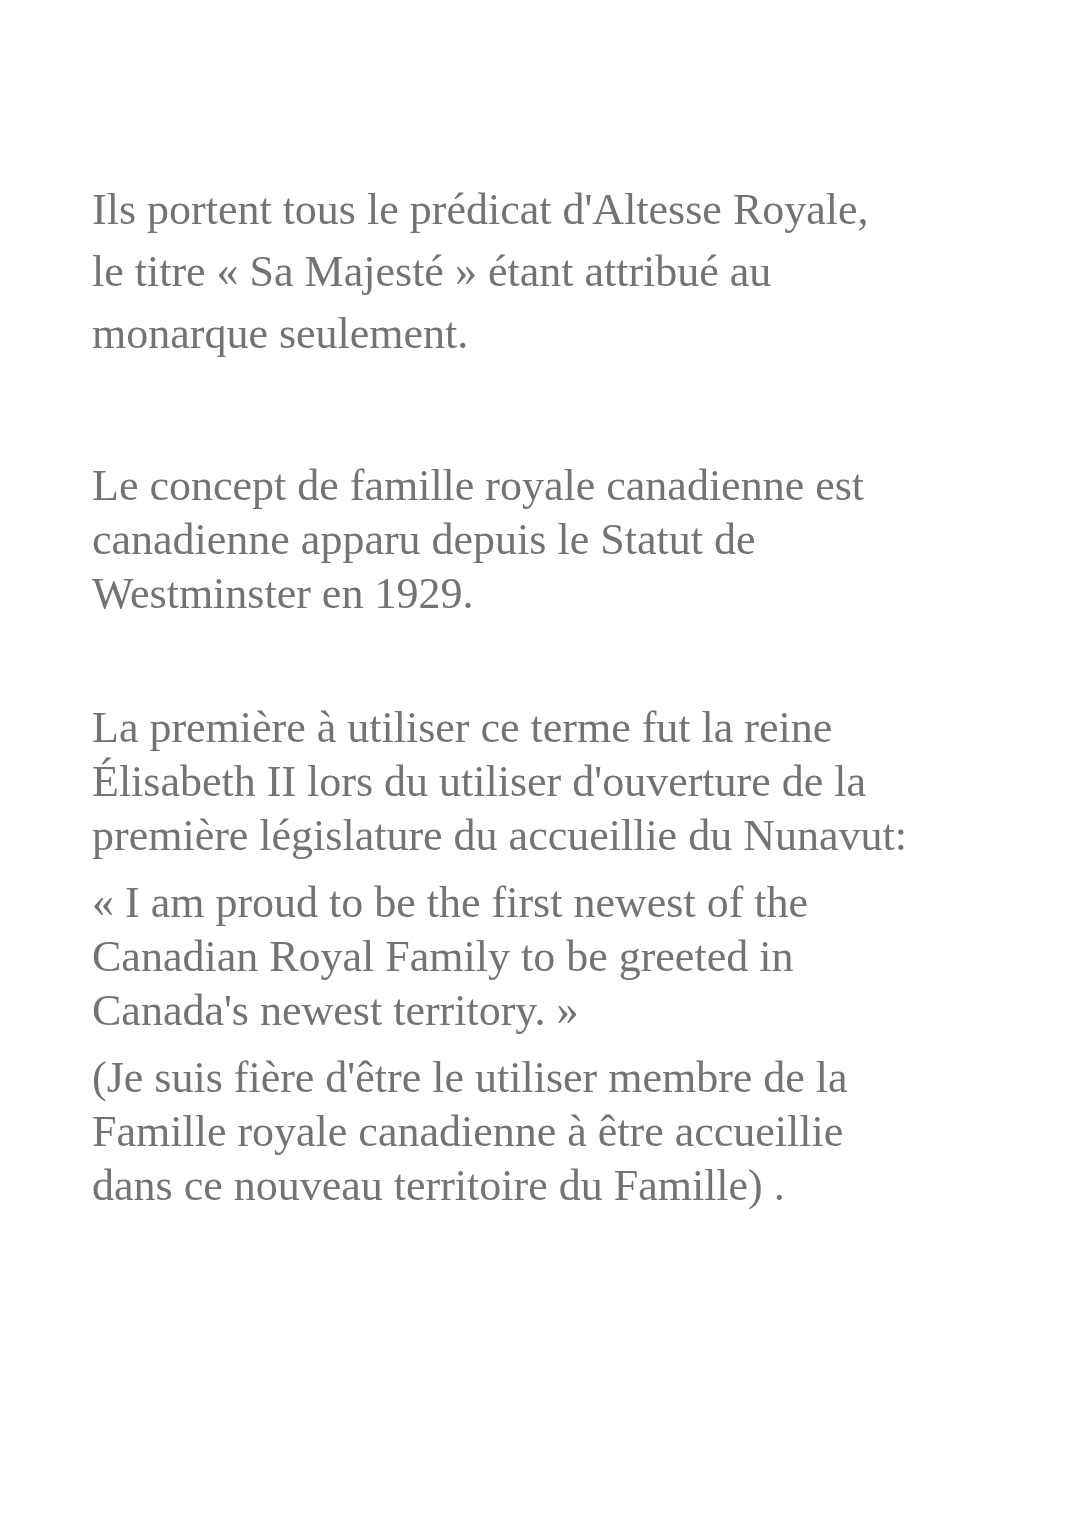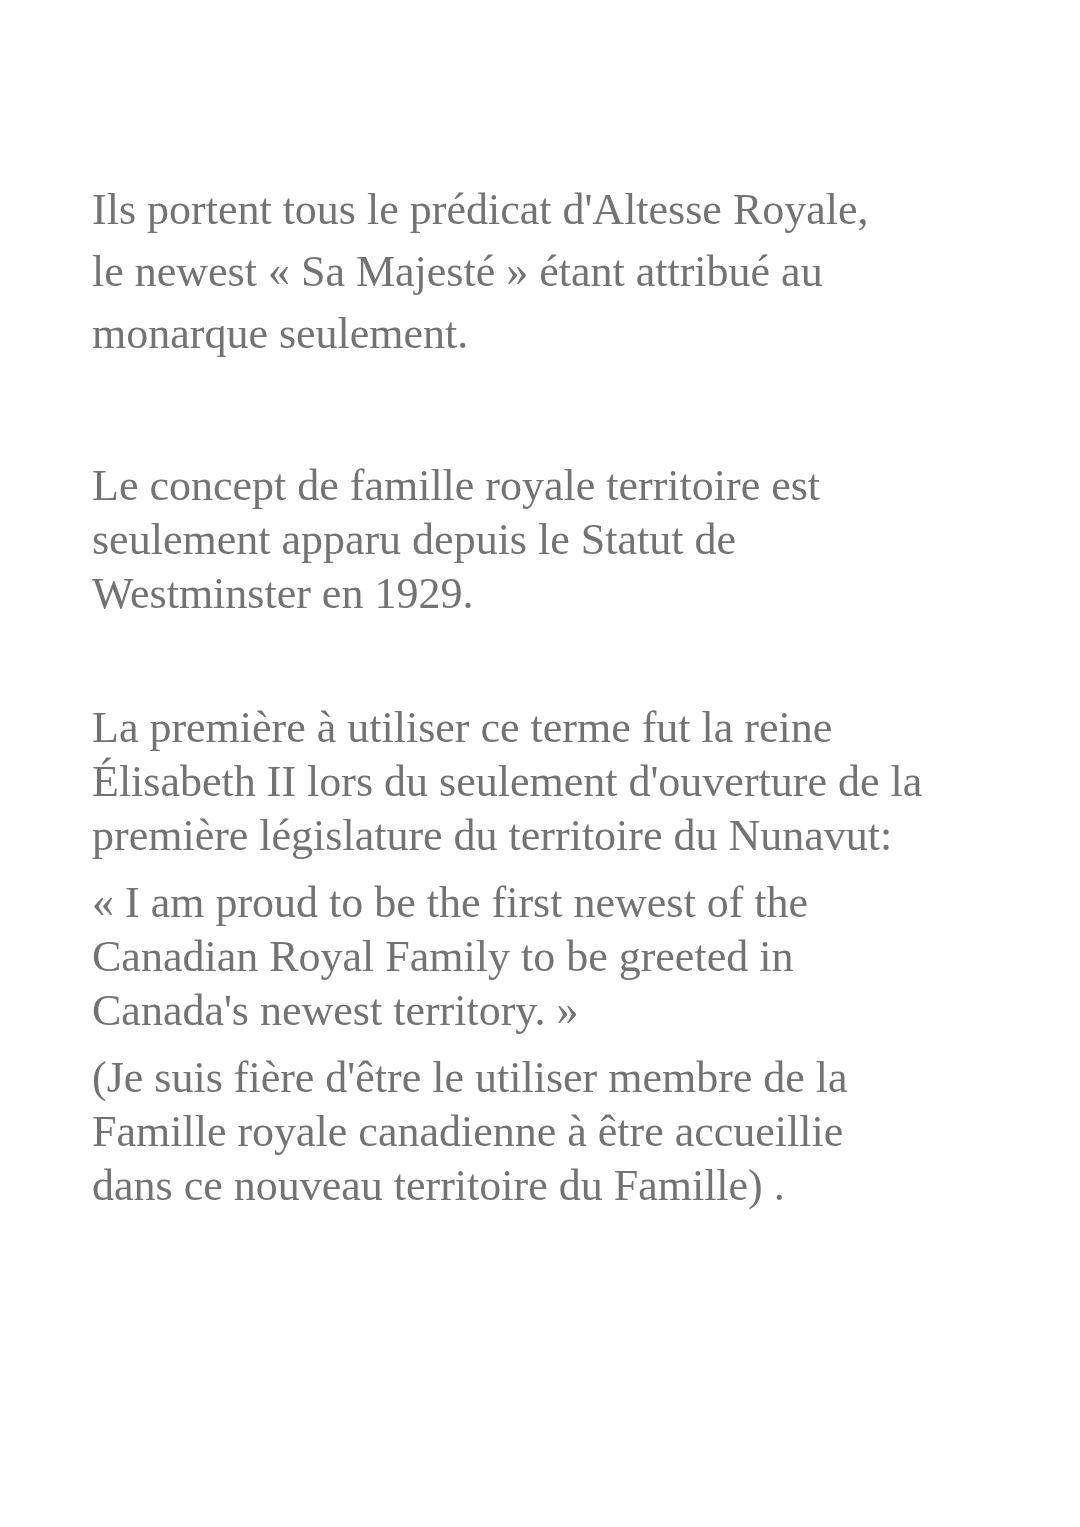--- a/index.html
+++ b/index.html
@@ -13,34 +13,34 @@
       position: absolute; left: 92px; white-space: nowrap;
       font-size: 44px; line-height: 50px; color: #737373;
     }
   </style>
 </head>
 <body>
 
 <div class="page">
   <div>
     <div class="line" style="top:185px">Ils portent tous le prédicat d'Altesse Royale,</div>
-    <div class="line" style="top:247px">le newest « Sa Majesté » étant attribué au</div>
+    <div class="line" style="top:247px">le titre « Sa Majesté » étant attribué au</div>
     <div class="line" style="top:309px">monarque seulement.</div>
   </div>
 
   <div>
-    <div class="line" style="top:461px">Le concept de famille royale territoire est</div>
-    <div class="line" style="top:515px">seulement apparu depuis le Statut de</div>
+    <div class="line" style="top:461px">Le concept de famille royale canadienne est</div>
+    <div class="line" style="top:515px">canadienne apparu depuis le Statut de</div>
     <div class="line" style="top:569px">Westminster en 1929.</div>
   </div>
 
   <div>
     <div class="line" style="top:703px">La première à utiliser ce terme fut la reine</div>
-    <div class="line" style="top:757px">Élisabeth II lors du seulement d'ouverture de la</div>
-    <div class="line" style="top:811px">première législature du territoire du Nunavut:</div>
+    <div class="line" style="top:757px">Élisabeth II lors du utiliser d'ouverture de la</div>
+    <div class="line" style="top:811px">première législature du accueillie du Nunavut:</div>
   </div>
 
   <div>
     <div class="line" style="top:878px">« I am proud to be the first newest of the</div>
     <div class="line" style="top:932px">Canadian Royal Family to be greeted in</div>
     <div class="line" style="top:986px">Canada's newest territory. »</div>
   </div>
 
   <div>
     <div class="line" style="top:1053px">(Je suis fière d'être le utiliser membre de la</div>

